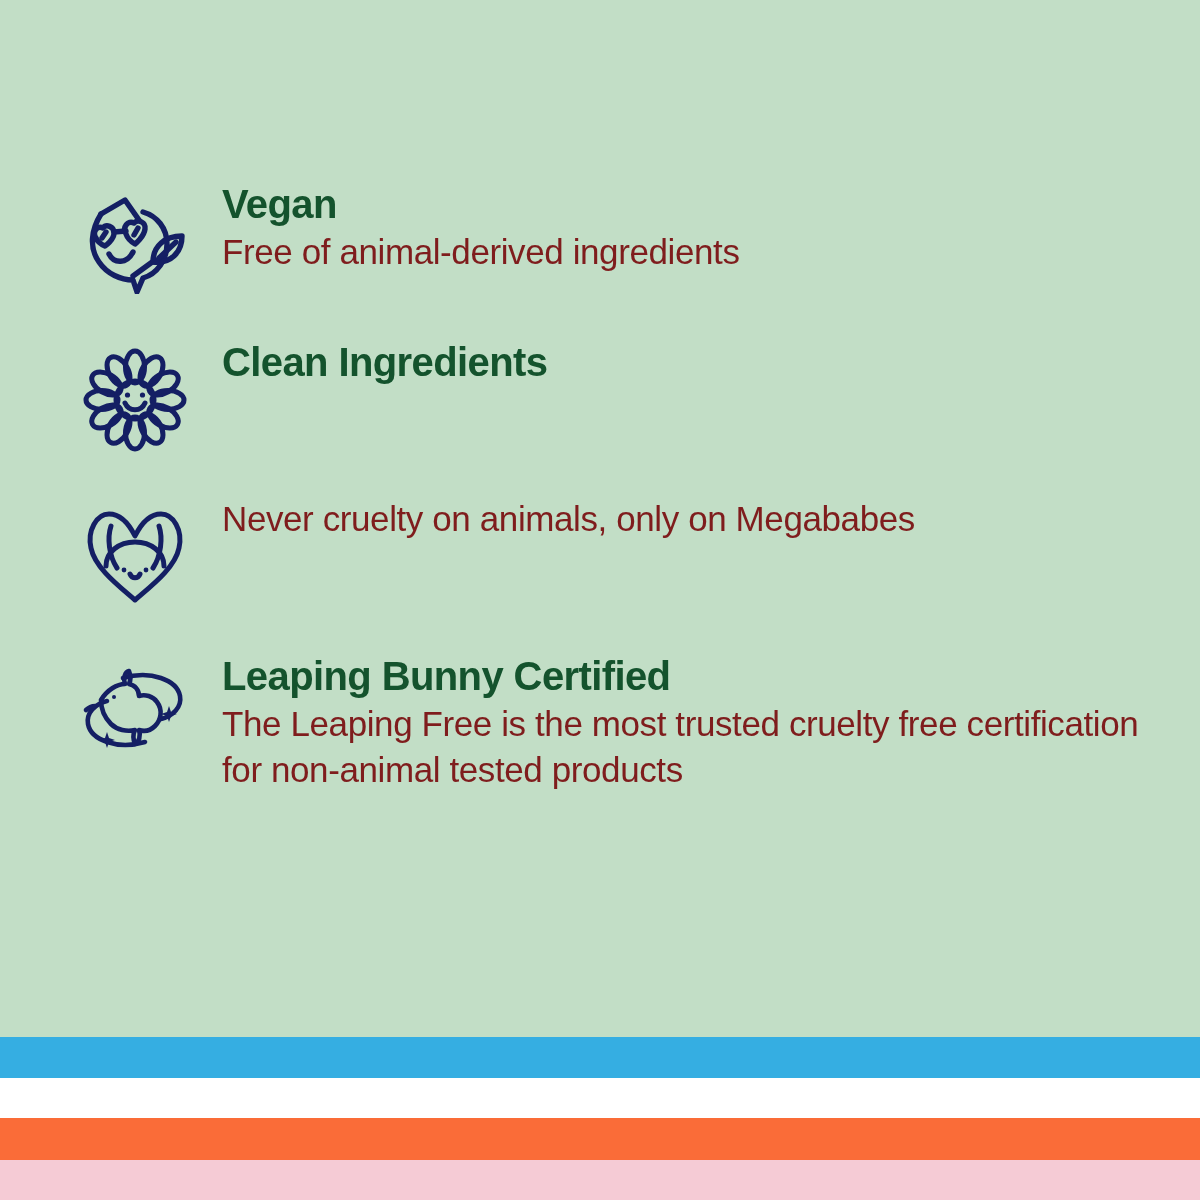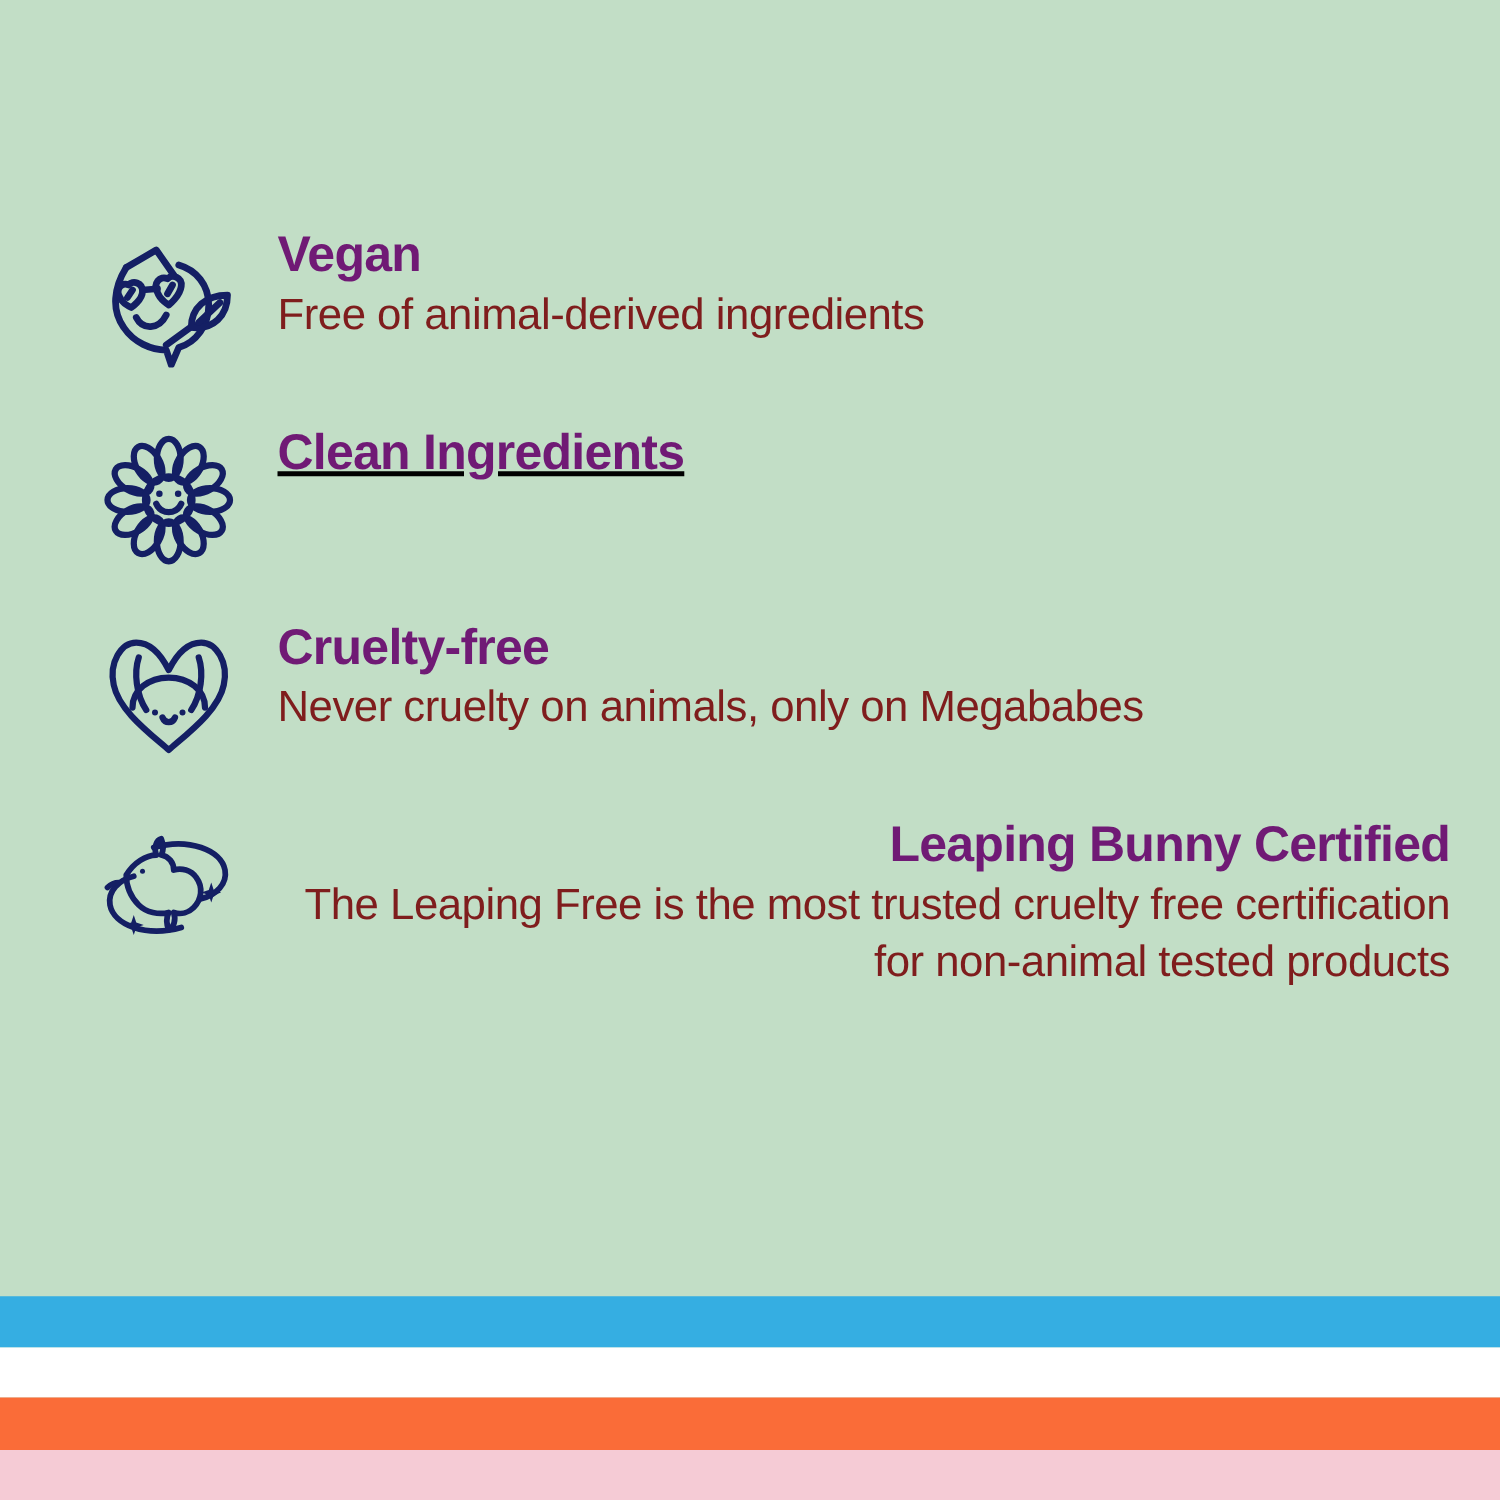--- a/index.html
+++ b/index.html
@@ -42,42 +42,42 @@
     padding-top: 8px;
   }
   .feature-icon svg {
     display: block;
   }
   .feature-text {
     flex: 1 1 auto;
     padding-right: 40px;
   }
   .feature-title {
-    color: #701a75;
+    color: #14532d;
     font-family: "Liberation Sans", sans-serif;
     font-weight: bold;
     font-size: 40px;
     line-height: 1.12;
     letter-spacing: -0.6px;
     margin: 0 0 2px 0;
   }
   .feature-desc {
     color: #7f1d1d;
     font-family: "Liberation Sans", sans-serif;
     font-weight: normal;
     font-size: 35px;
     line-height: 1.32;
     letter-spacing: -0.4px;
     margin: 0;
   }
   
   .row-vegan { margin-bottom: 46px; }
-  .row-clean { margin-bottom: 44px; text-decoration: underline; }
+  .row-clean { margin-bottom: 44px; }
   .row-cruelty { margin-bottom: 46px; }
-  .row-bunny { margin-bottom: 0; text-align: right; }
+  .row-bunny { margin-bottom: 0; }
 
   .stripes {
     position: absolute;
     left: 0;
     bottom: 0;
     width: 1200px;
     height: 163px;
   }
   .stripe {
     width: 100%;
@@ -192,21 +192,20 @@
 
           <path d="M25 62 C25 48 38 38 54 38 C70 38 83 48 83 62"></path>
 
           <circle cx="43" cy="66" r="2.4" fill="#141f64" stroke="none"></circle>
           <circle cx="65" cy="66" r="2.4" fill="#141f64" stroke="none"></circle>
 
           <path d="M49 70 C51 75 57 75 59 70"></path>
         </svg>
       </div>
       <div class="feature-text">
-        <div class="feature-title">Cruelty-free</div>
         <div class="feature-desc">Never cruelty on animals, only on Megababes</div>
       </div>
     </div>
 
     <div class="feature-row row-bunny">
       <div class="feature-icon">
         <svg width="108" height="96" viewBox="0 0 108 96" fill="none" stroke="#141f64" stroke-width="4.6" stroke-linecap="round" stroke-linejoin="round">
 
           <path d="M42 16 C70 8 96 18 99 34 C101 45 92 54 80 57"></path>
 

